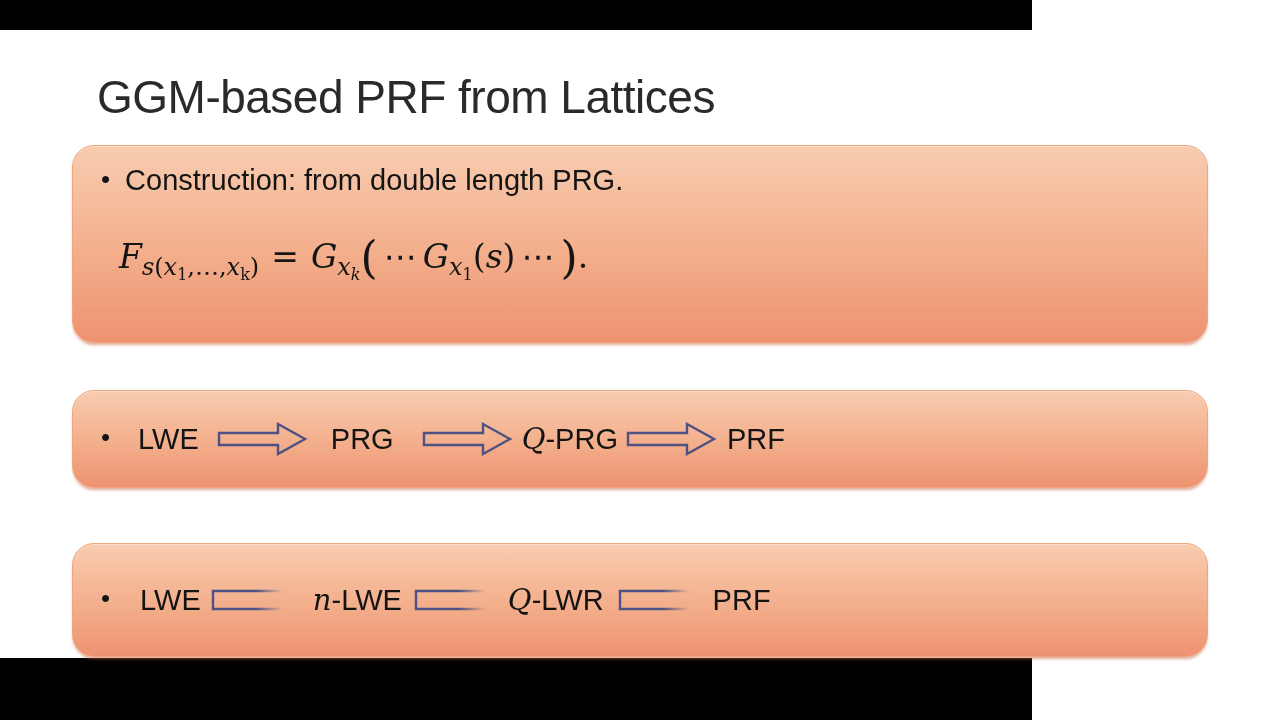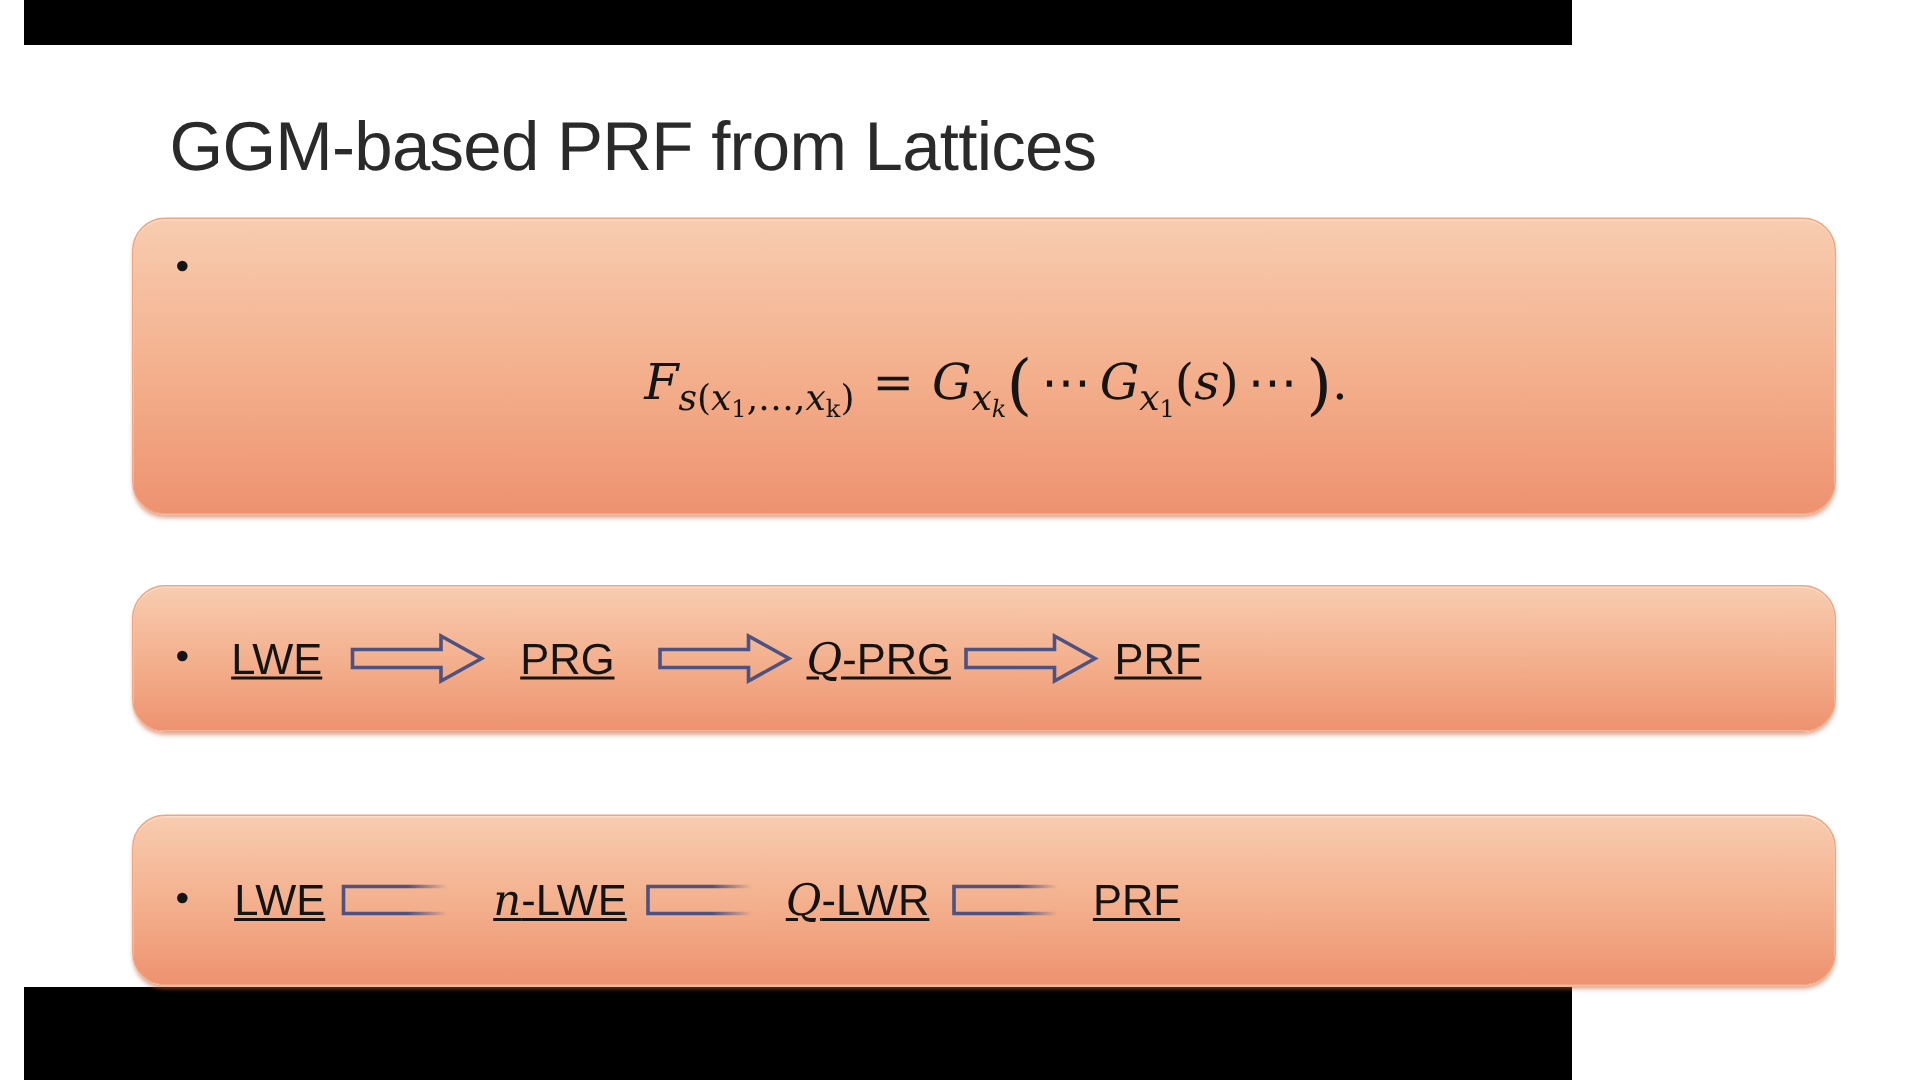--- a/index.html
+++ b/index.html
@@ -1,17 +1,17 @@
 <!DOCTYPE html>
 <html><head>
 <meta charset="utf-8">
 <style>
   * { margin:0; padding:0; box-sizing:border-box; }
   html,body { width:1280px; height:720px; overflow:hidden; }
-  .stage { position:relative; width:1032px; height:720px; background:#000; font-family:"Liberation Sans", sans-serif;margin-left:16px; }
+  .stage { position:relative; width:1032px; height:720px; background:#000; font-family:"Liberation Sans", sans-serif; }
   .slide { position:absolute; left:0; top:30px; width:1280px; height:628px; background:#fff; }
 
   .title { position:absolute; left:97px; top:40px; font-size:46px; font-weight:300; letter-spacing:-0.5px; color:#2a2a2a; }
 
   .box {
     position:absolute; left:72px; width:1136px;
     background:linear-gradient(180deg,#f8ccb0 0%, #f3ae8b 55%, #ee9270 100%);
     border:1px solid #f0a57f; border-radius:22px;
     box-shadow: 0 3px 3px -1px rgba(196,98,60,0.55), inset 0 1px 0 rgba(255,255,255,0.35);
     color:#111;
@@ -19,32 +19,32 @@
   .box1 { top:115px; height:198px; padding:18px 30px 0 28px; }
   .box2 { top:360px; height:98px; }
   .box3 { top:513px; height:114px; }
 
   .bullet-line { display:flex; align-items:baseline; font-size:29px; color:#141414; }
   .bullet { margin-right:15px; font-size:26px; position:relative; top:-2px; }
 
   .row { display:flex; align-items:center; height:100%; padding-left:28px; font-size:29px; color:#141414; }
 
   
-  .formula { margin-top:40px; text-align:center; padding-left:18px;
+  .formula { margin-top:40px; padding-left:18px;
              font-family:"DejaVu Serif", serif; font-size:33px; color:#151515; }
   .formula i { font-style:italic; font-family:"DejaVu Serif", serif; }
   .sub1 { font-size:24px; vertical-align:-7px; }
   .sub2 { font-size:16px; vertical-align:-5px; }
   .bigp { font-size:44px; font-weight:200; vertical-align:-5px; line-height:0; }
   .eqs  { padding:0 12px; }
   .cd   { padding:0 6px; }
 
   .mv { font-family:"DejaVu Serif", serif; font-style:italic; }
 
-  .chain-item { white-space:nowrap;text-decoration:underline; }
+  .chain-item { white-space:nowrap; }
   .arrow-svg { display:block; }
 
   
   .b2-lwe  { margin-left:13px; }
   .b2-a1   { margin-left:17px; }
   .b2-prg  { margin-left:23px; }
   .b2-a2   { margin-left:27px; }
   .b2-qprg { margin-left:9px; }
   .b2-a3   { margin-left:7px; }
   .b2-prf  { margin-left:10px; }
@@ -71,20 +71,21 @@
 </svg>
 
 <div class="stage">
   <div class="slide">
 
     <div class="title">GGM-based PRF from Lattices</div>
 
     <div class="box box1">
       <div class="bullet-line">
         <span class="bullet">•</span>
+        <span>Construction: from double length PRG.</span>
       </div>
       <div class="formula">
         <i>F</i><span class="sub1"><i>s</i><span>(</span><i>x</i><span class="sub2">1</span><span>,…,</span><i>x</i><span class="sub2">k</span><span>)</span></span><span class="eqs">=</span><i>G</i><span class="sub1"><i>x</i><span class="sub2"><i>k</i></span></span><span class="bigp">(</span><span class="cd">⋯</span><i>G</i><span class="sub1"><i>x</i><span class="sub2">1</span></span><span>(</span><i>s</i><span>)</span><span class="cd">⋯</span><span class="bigp">)</span><span>.</span>
       </div>
     </div>
 
     <div class="box box2">
       <div class="row">
         <span class="bullet">•</span>
         <span class="chain-item b2-lwe"><i class="mv"></i><span>LWE</span></span>

